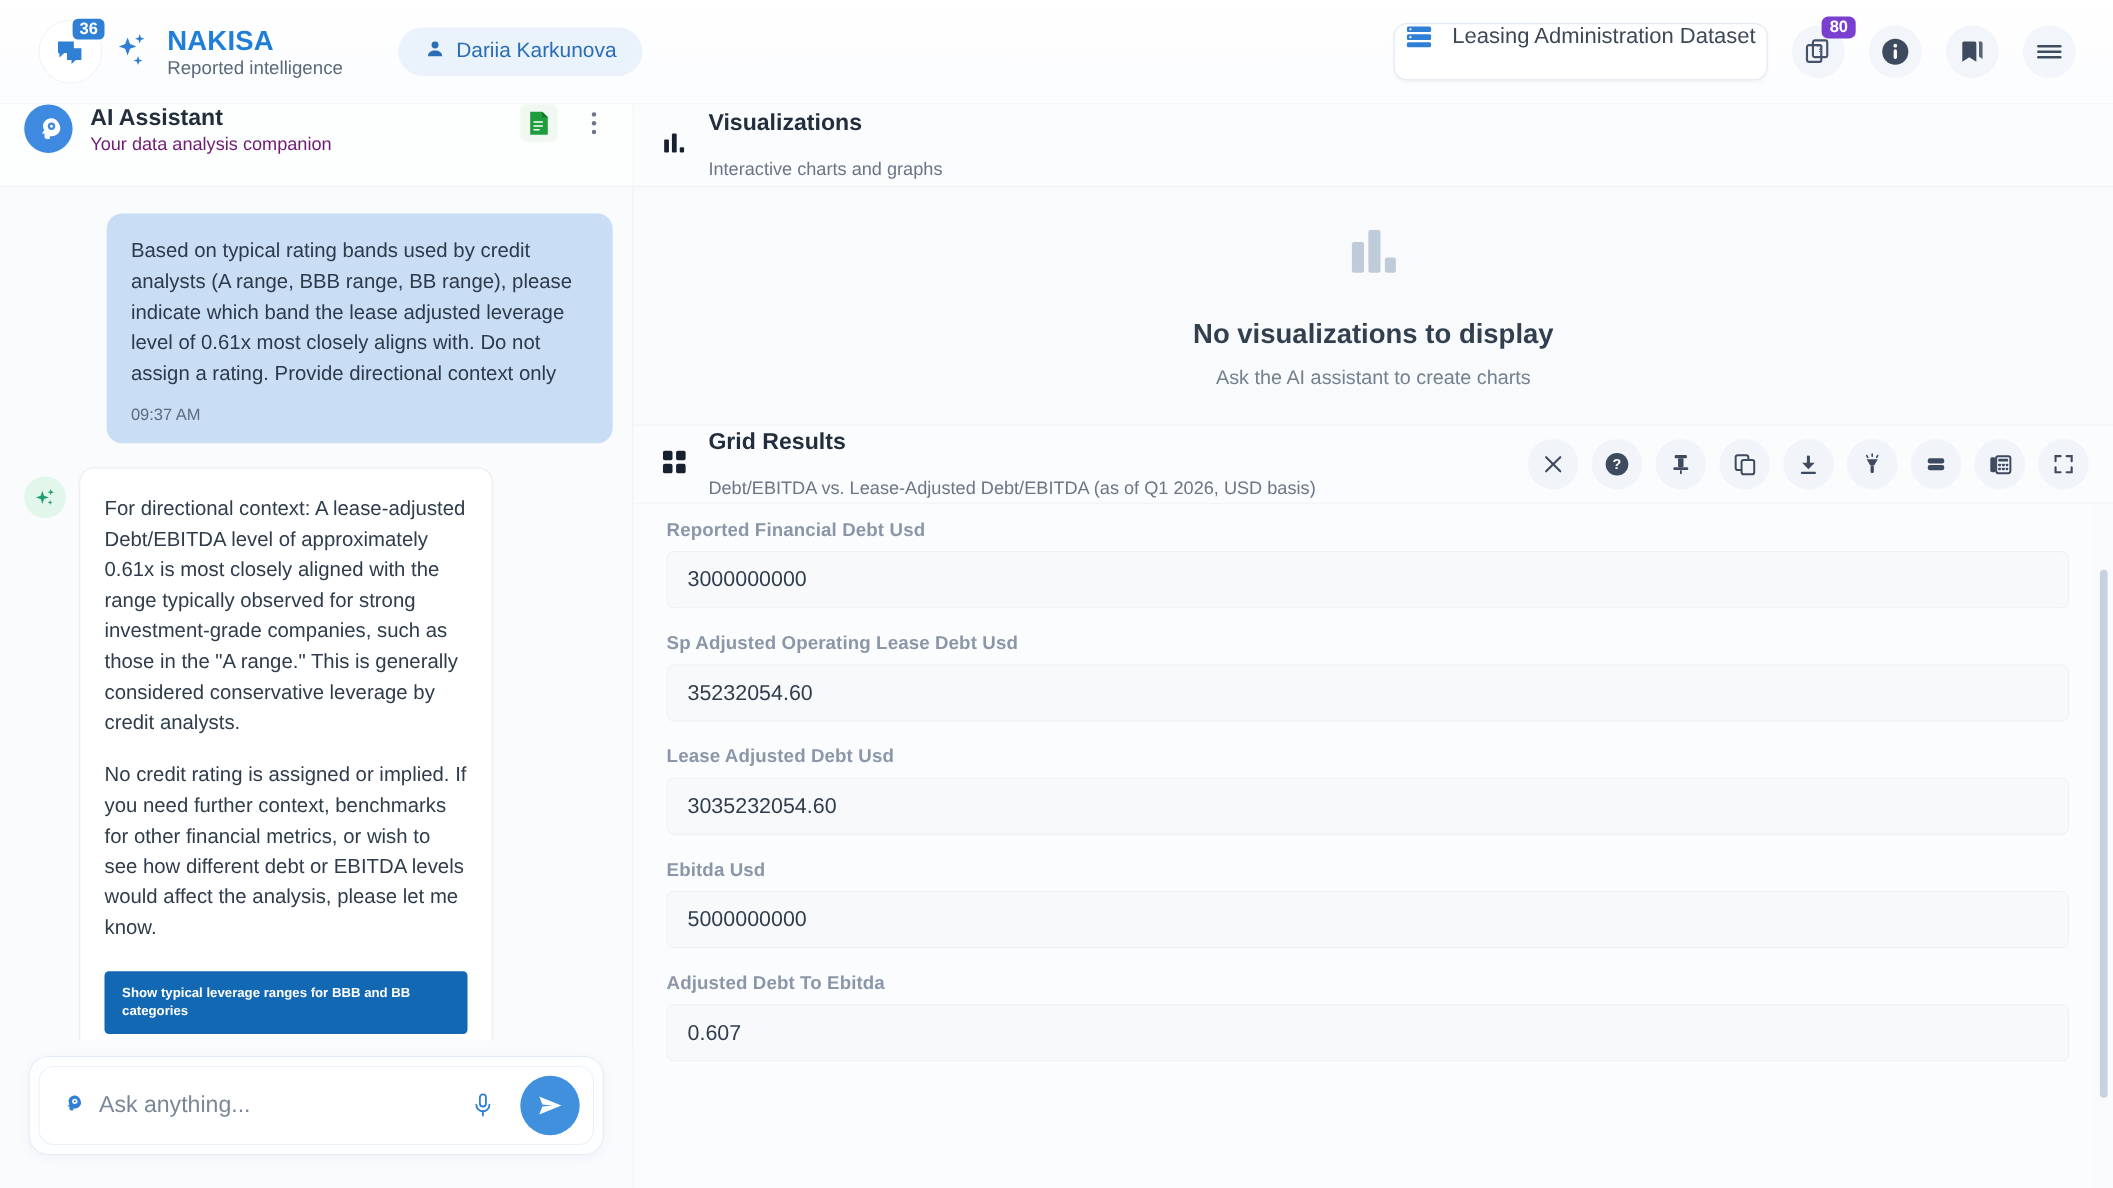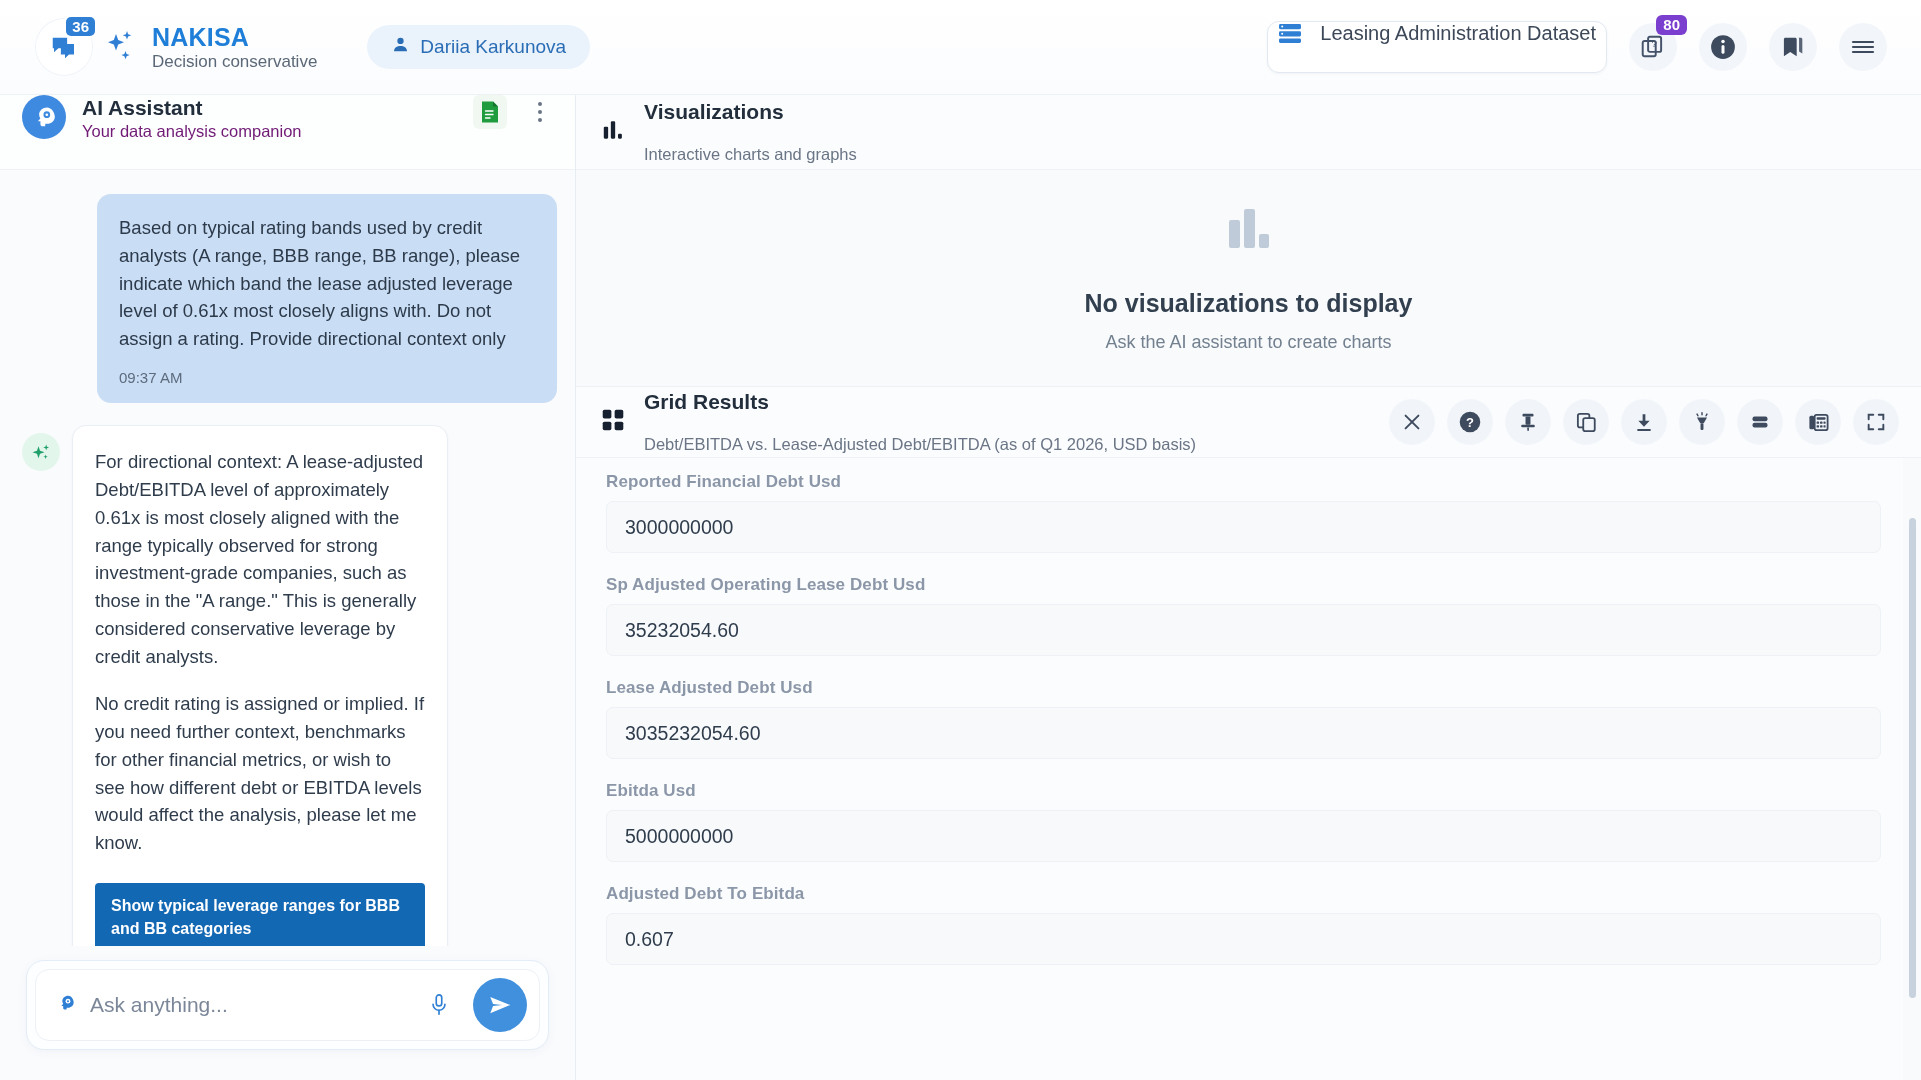--- a/index.html
+++ b/index.html
@@ -96,21 +96,21 @@
   }
   .bubble-ai {
     background: #ffffff; border: 1px solid #eaeff5; border-radius: 14px;
     padding: 22px 22px 20px 22px; width: 376px;
     color: #2f3c4c; font-size: 18.5px; line-height: 1.5;
     box-shadow: 0 1px 3px rgba(35,55,85,.04);
   }
   .bubble-ai p + p { margin-top: 20px; }
   .suggestions { margin-top: 26px; display: flex; flex-direction: column; gap: 10px; align-items: flex-start; }
   .sugg {
-    background: #1368b4; color: #fff; font-size: 16px; font-weight: 600;
+    background: #1368b4; color: #fff; font-size: 12px; font-weight: 600;
     border-radius: 4px; padding: 11px 16px; line-height: 1.45; text-align: left;
     border: none; cursor: pointer; max-width: 358px;
   }
 
   .composer-wrap { padding: 14px 26px 30px 26px; background: #fafbfd; }
   .composer-outer {
     border: 1px solid #e3edf8; border-radius: 18px; background: #fdfeff; padding: 8px;
     box-shadow: 0 2px 10px rgba(40,70,110,.05);
   }
   .composer {
@@ -193,21 +193,21 @@
     <div class="sparkle">
       <svg width="34" height="38" viewBox="0 0 34 38" fill="#2f7fd4" aria-hidden="true">
         <path d="M9 6 L11.2 12 L17 14.2 L11.2 16.4 L9 22.4 L6.8 16.4 L1 14.2 L6.8 12 Z"></path>
         <path d="M20 3 L21.1 6.2 L24.3 7.3 L21.1 8.4 L20 11.6 L18.9 8.4 L15.7 7.3 L18.9 6.2 Z"></path>
         <path d="M18.5 23 L19.6 26 L22.6 27.1 L19.6 28.2 L18.5 31.2 L17.4 28.2 L14.4 27.1 L17.4 26 Z"></path>
       </svg>
     </div>
 
     <div class="brand-text">
       <span class="brand-name">NAKISA</span>
-      <span class="brand-sub">Decision conservative</span>
+      <span class="brand-sub">Reported intelligence</span>
     </div>
 
     <div class="user-chip">
       <span>
         <svg width="19" height="19" viewBox="0 0 24 24" fill="#2a6db5" aria-hidden="true">
           <circle cx="12" cy="7.5" r="4"></circle>
             <path d="M3.8 20.5c0-4.3 3.8-6.6 8.2-6.6s8.2 2.3 8.2 6.6z"></path>
         </svg>
       </span>
       <span>Dariia Karkunova</span>

